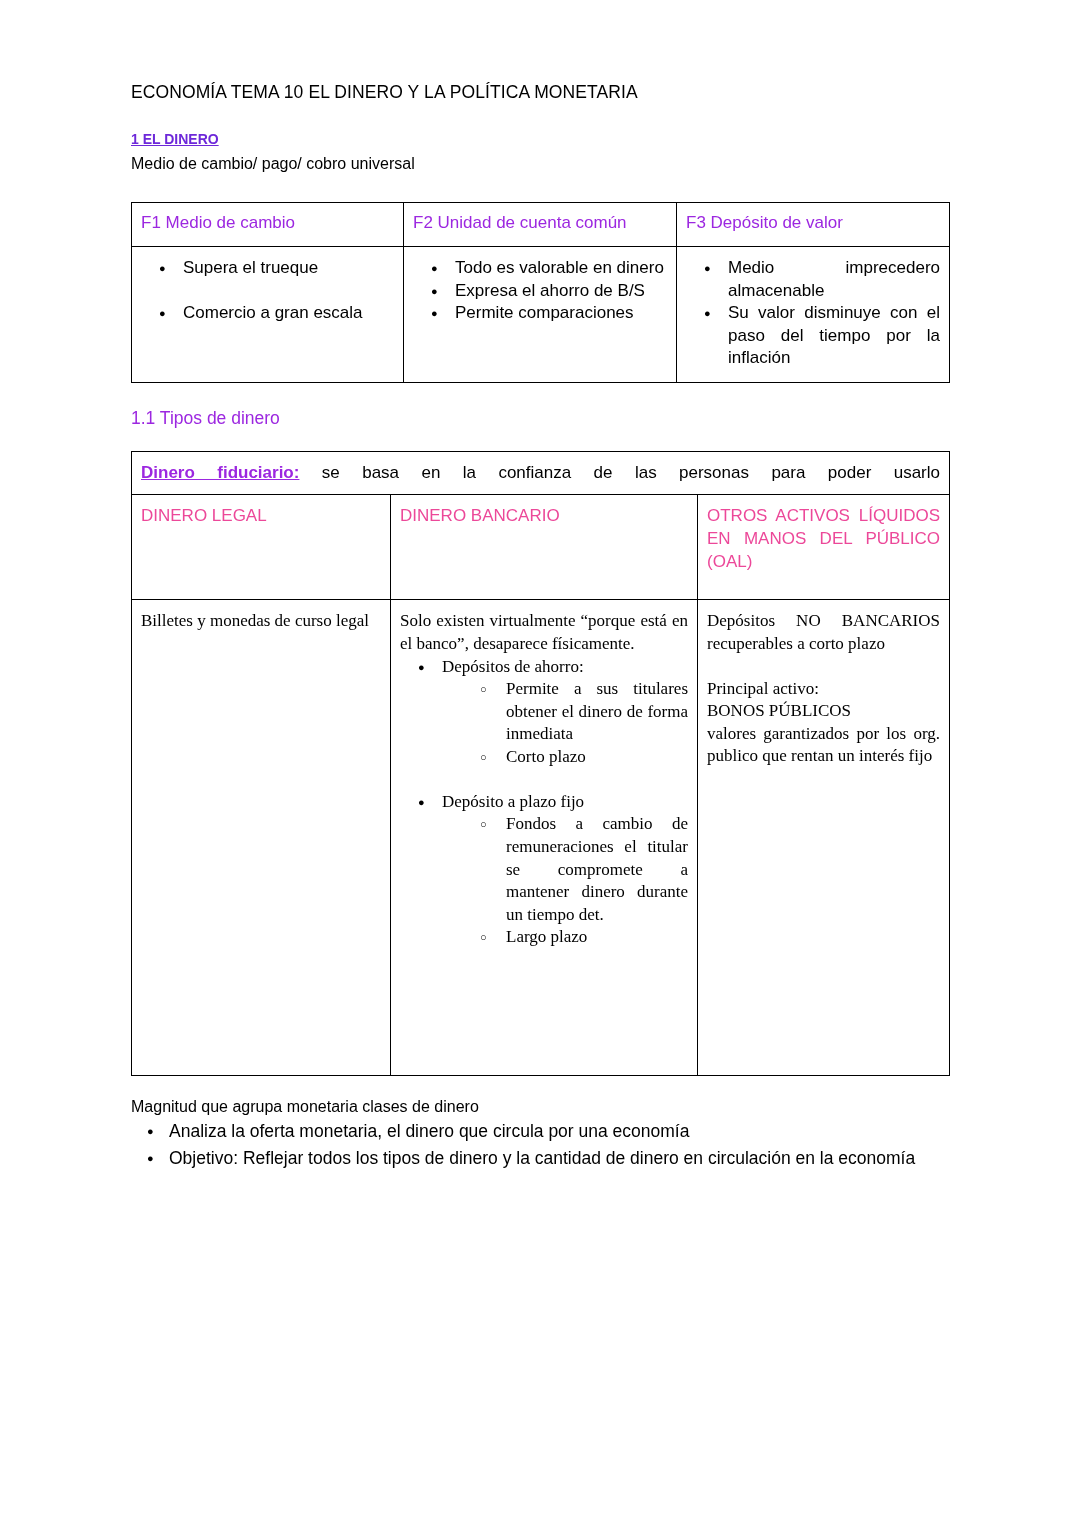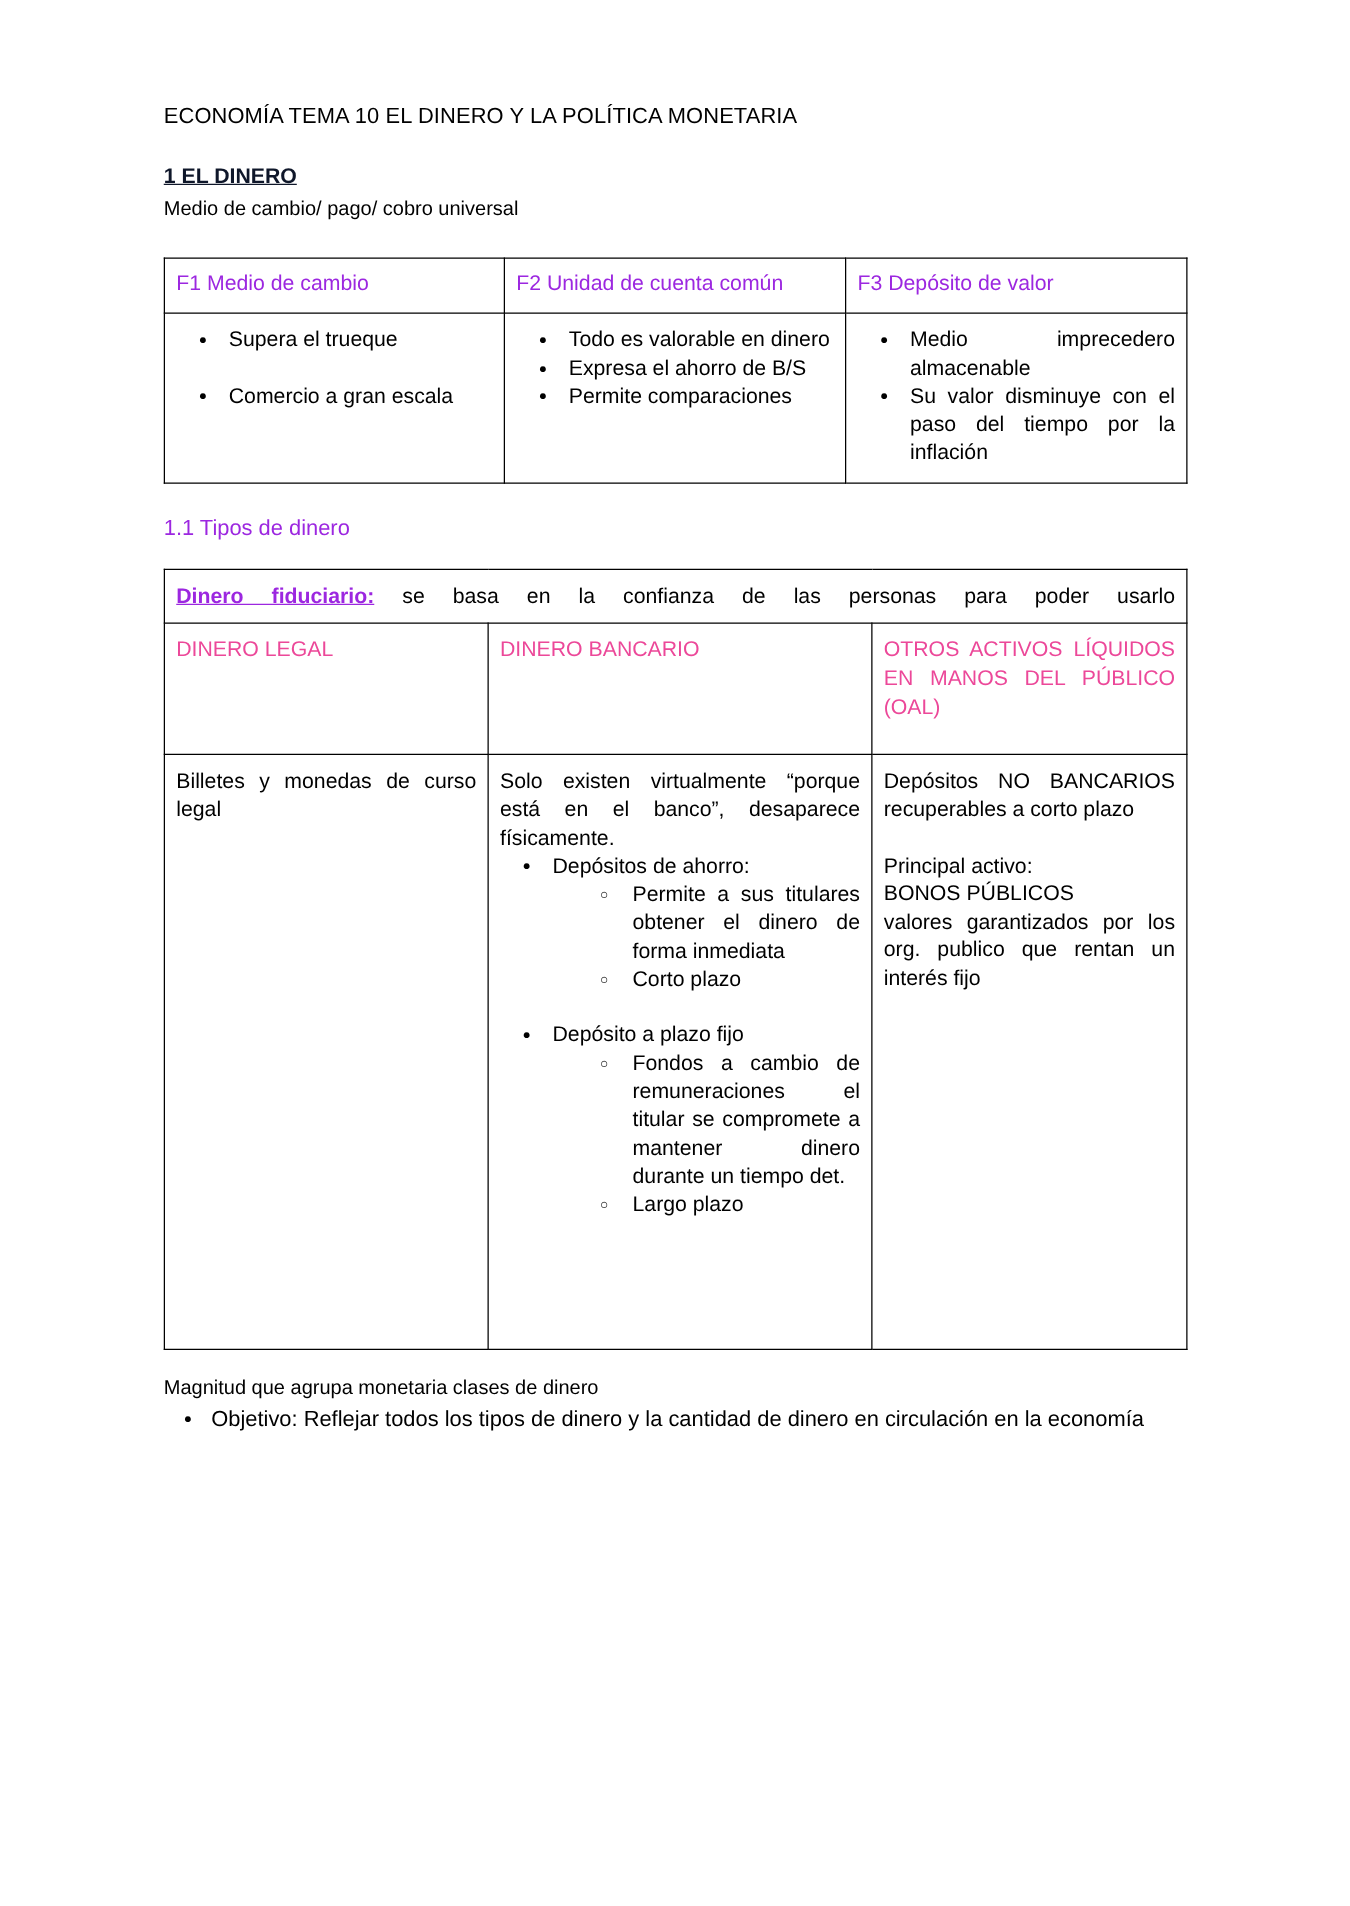--- a/index.html
+++ b/index.html
@@ -25,23 +25,23 @@
   }
 
   
   .doc-title {
     font-size: 17.5px;
     line-height: 1.32;
     margin: 0 0 26px 0;
     letter-spacing: 0.1px;
   }
   .h1-pink {
-    font-size: 17px;
+    font-size: 14px;
     font-weight: bold;
-    color: #0f172a;
+    color: #6d28d9;
     text-decoration: underline;
     margin: 0 0 2px 0;
     display: inline-block;
     line-height: 1.3;
   }
   .h1-wrap { margin: 0 0 3px 0; }
   .para {
     font-size: 16px;
     line-height: 1.42;
     margin: 0;
@@ -83,20 +83,21 @@
   #table-tipos td.merged {
     padding: 10px 9px 10px 9px;
   }
   #table-tipos td.hdr-blue {
     color: #ec4899;
     padding: 10px 9px 10px 9px;
     height: 84px;
   }
   #table-tipos td.cellbody {
     padding: 10px 9px 10px 9px;
+    font-family: Liberation Serif, serif;
   }
 
   .just { text-align: justify; text-align-last: left; }
   .just-all { text-align: justify; text-align-last: justify; }
 
   .bold-purple-u {
     font-weight: bold;
     color: #9c27e0;
     text-decoration: underline;
   }
@@ -271,17 +272,18 @@
           <div>BONOS PÚBLICOS</div>
           <div class="just">valores garantizados por los org. publico que rentan un interés fijo</div>
         </td>
       </tr>
     </tbody>
   </table>
 
   <div id="seccion-12">
     <div class="para">Magnitud que agrupa monetaria clases de dinero</div>
     <ul class="page-list">
+      <li>Analiza la oferta monetaria, el dinero que circula por una economía</li>
       <li>Objetivo: Reflejar todos los tipos de dinero y la cantidad de dinero en circulación en la economía</li>
     </ul>
   </div>
 
 </div>
 
 </body></html>

